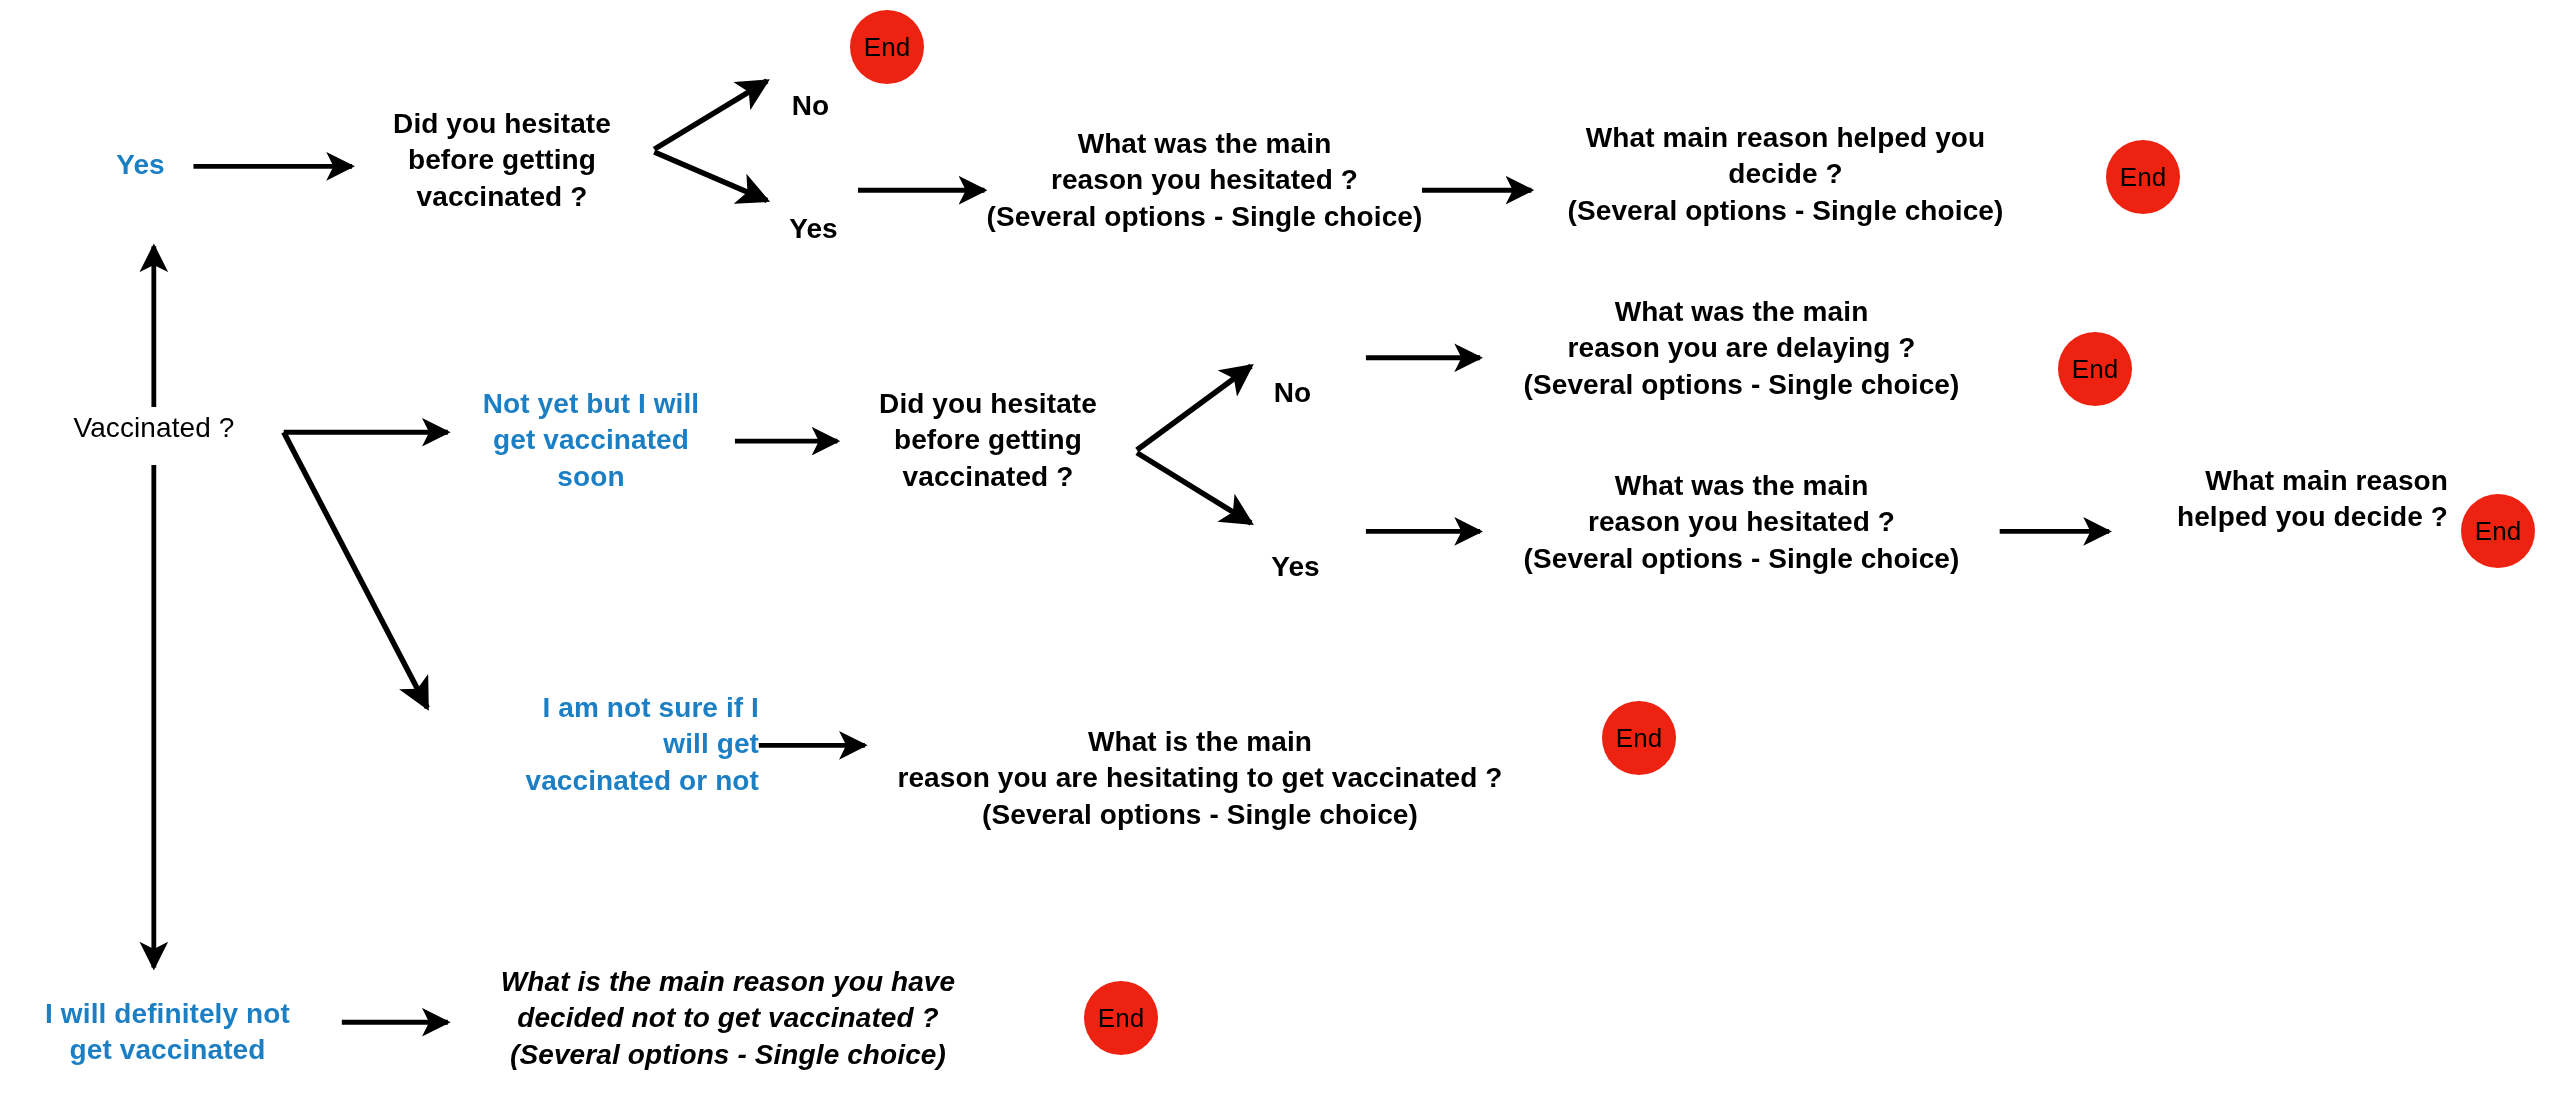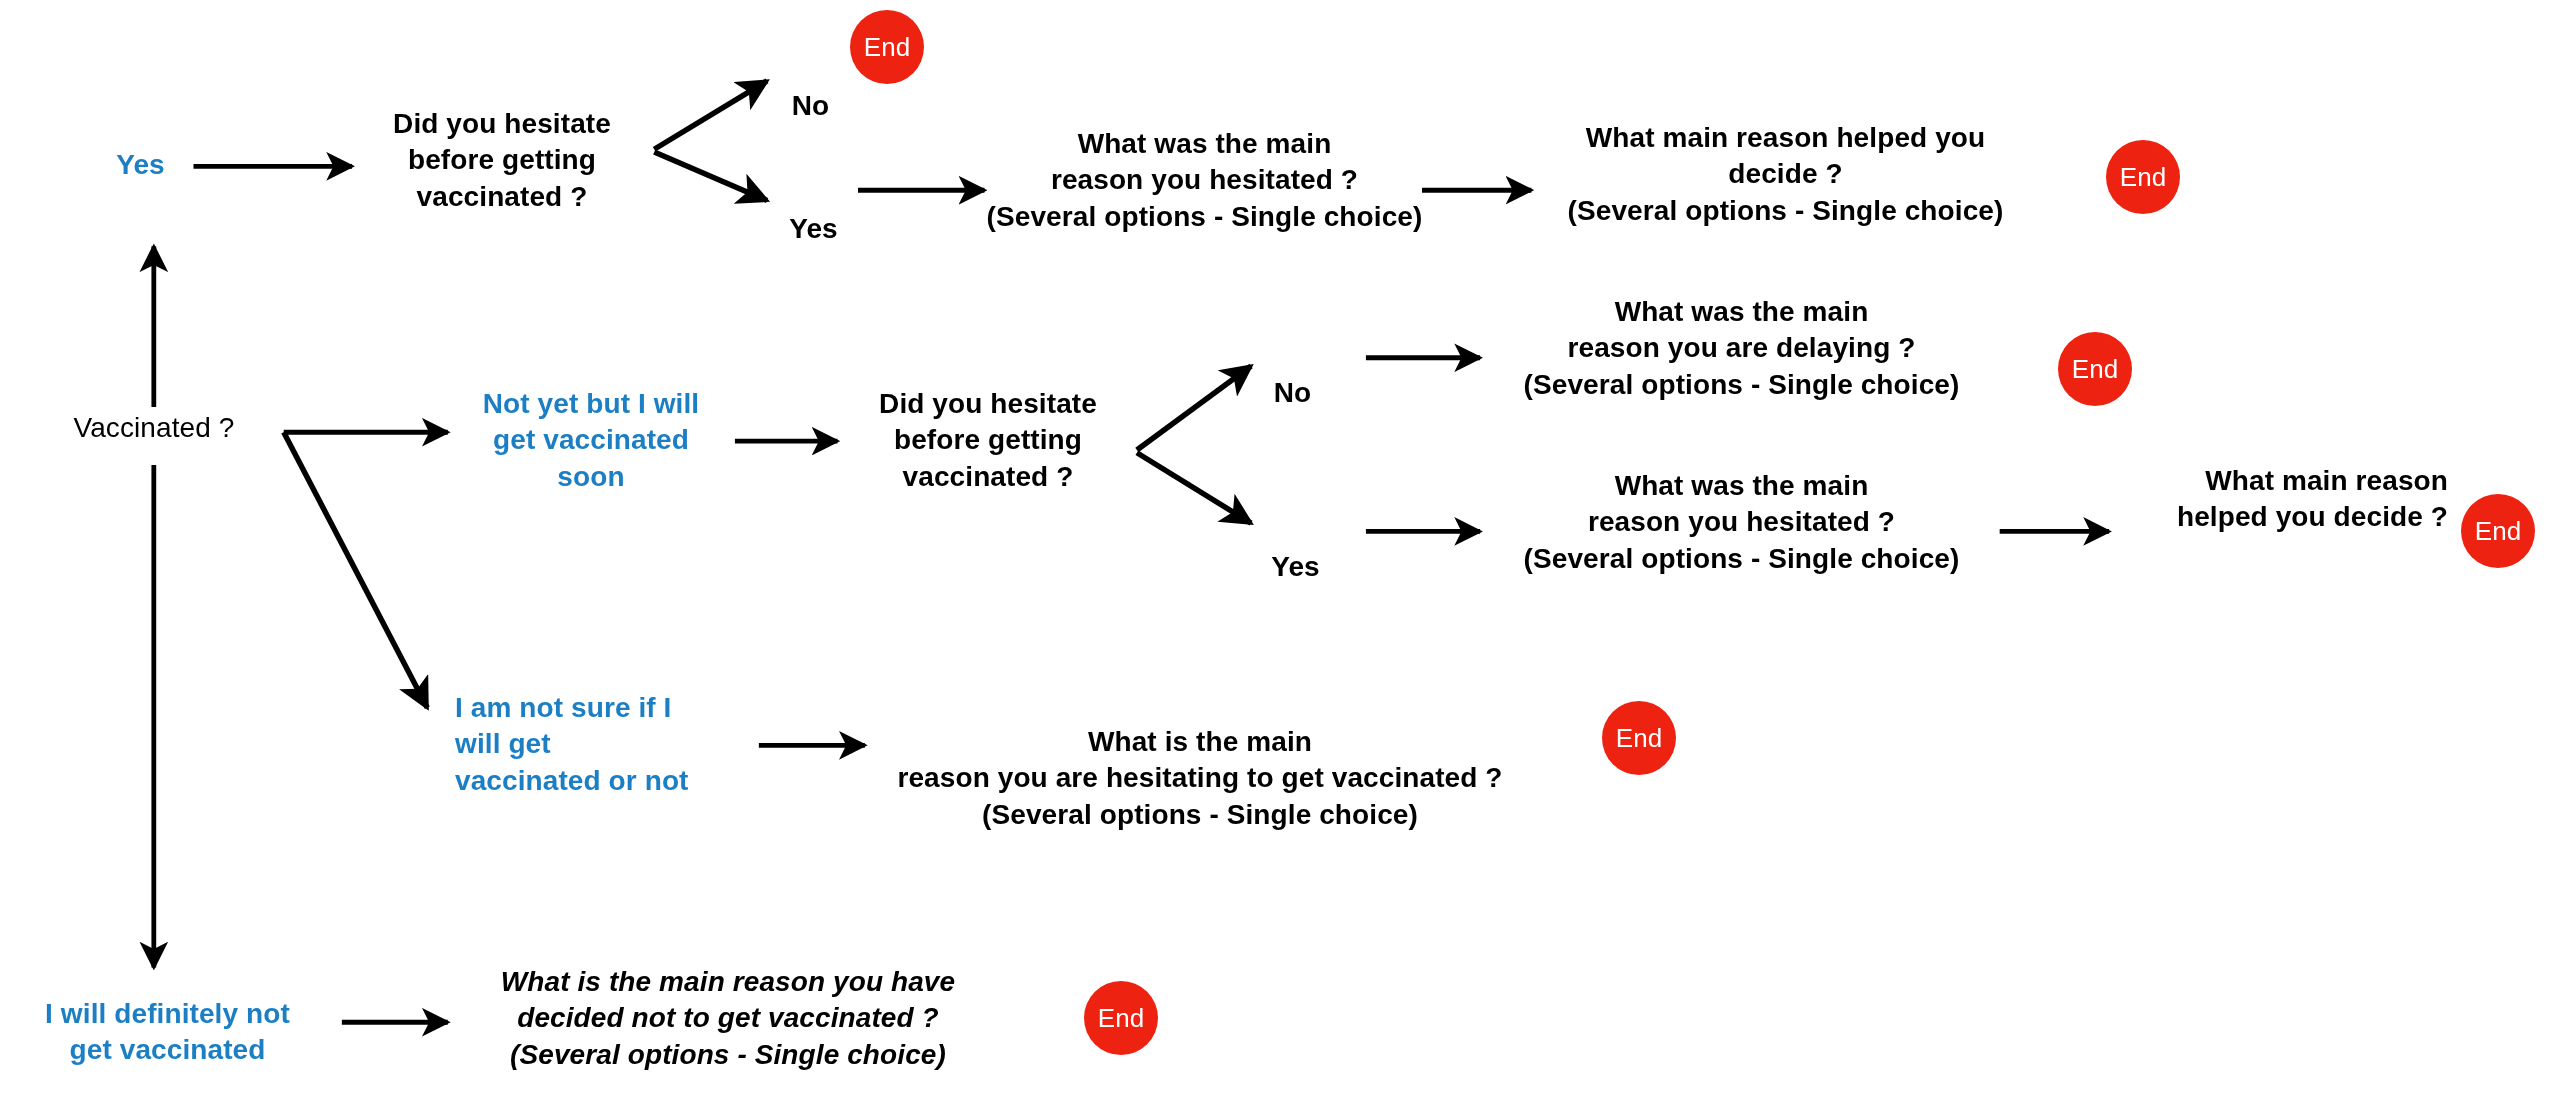--- a/index.html
+++ b/index.html
@@ -34,21 +34,21 @@
   }
   .node.blue { color: #1C7FC4; }
   .q  { font-size: 28px; }
   .opt { font-size: 28px; }
   .root { font-size: 28px; font-weight: normal; }
   .branch-label { font-size: 28px; font-weight: bold; margin-top: 40px; }
   .endnode {
     position: absolute;
     border-radius: 50%;
     background: #EE2211;
-    color: #ffffff;
+    color: #000000;
     font-size: 26px;
     font-weight: normal;
     display: flex;
     align-items: center;
     justify-content: center;
     font-family: "Liberation Sans", sans-serif;
   }
 </style>
 </head>
 <body>
@@ -170,21 +170,21 @@
 
   <div class="node q" style="left:1480px; top:468px; width:523px;">What was the main
 reason you hesitated ?
 (Several options - Single choice)</div>
 
   <div class="node q" style="left:2106px; top:463px; width:342px;text-align:right;">What main reason
 helped you decide ?</div>
 
   <div class="endnode" style="left:2461px; top:494px; width:74px; height:74px;">End</div>
 
-  <div class="node opt blue" style="left:455px; top:690px; width:304px; text-align:left;">I am not sure if I
+  <div class="node opt blue" style="left:455px; top:690px; width:304px; text-align:right;">I am not sure if I
 will get
 vaccinated or not</div>
 
   <div class="node q" style="left:807px; top:684px; width:786px;margin-top:40px;">What is the main
 reason you are hesitating to get vaccinated ?
 (Several options - Single choice)</div>
 
   <div class="endnode" style="left:1602px; top:701px; width:74px; height:74px;">End</div>
 
   <div class="node opt blue" style="left:0px; top:984px; width:335px;margin-top:12px;">I will definitely not

